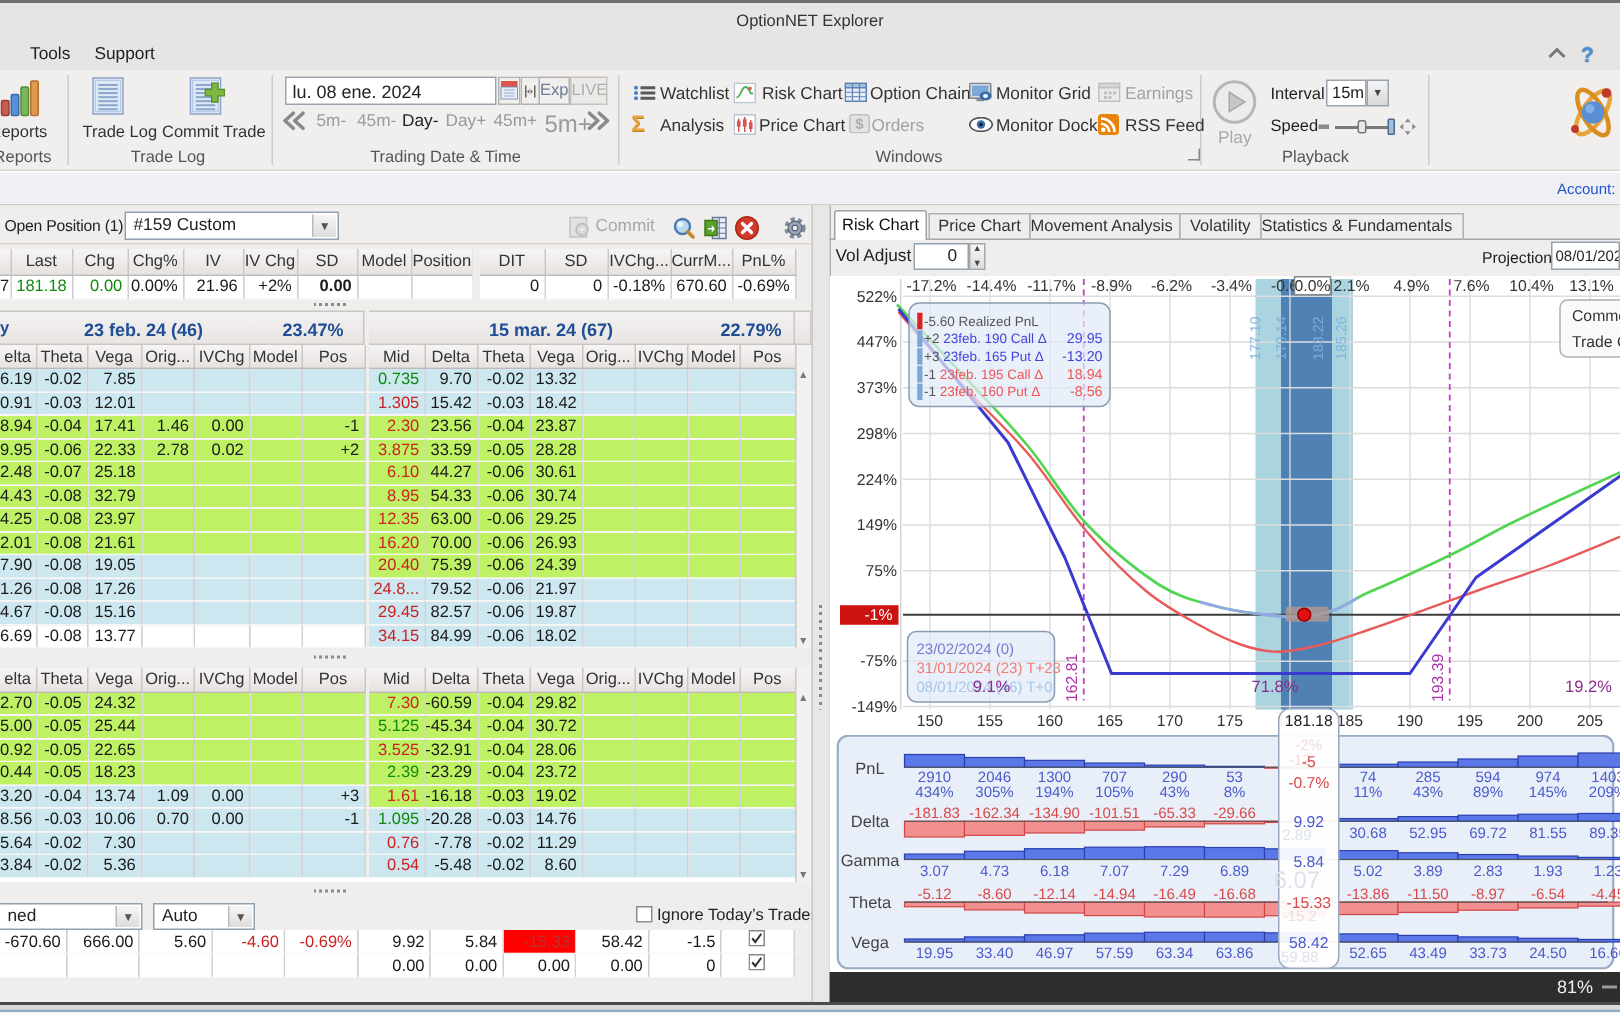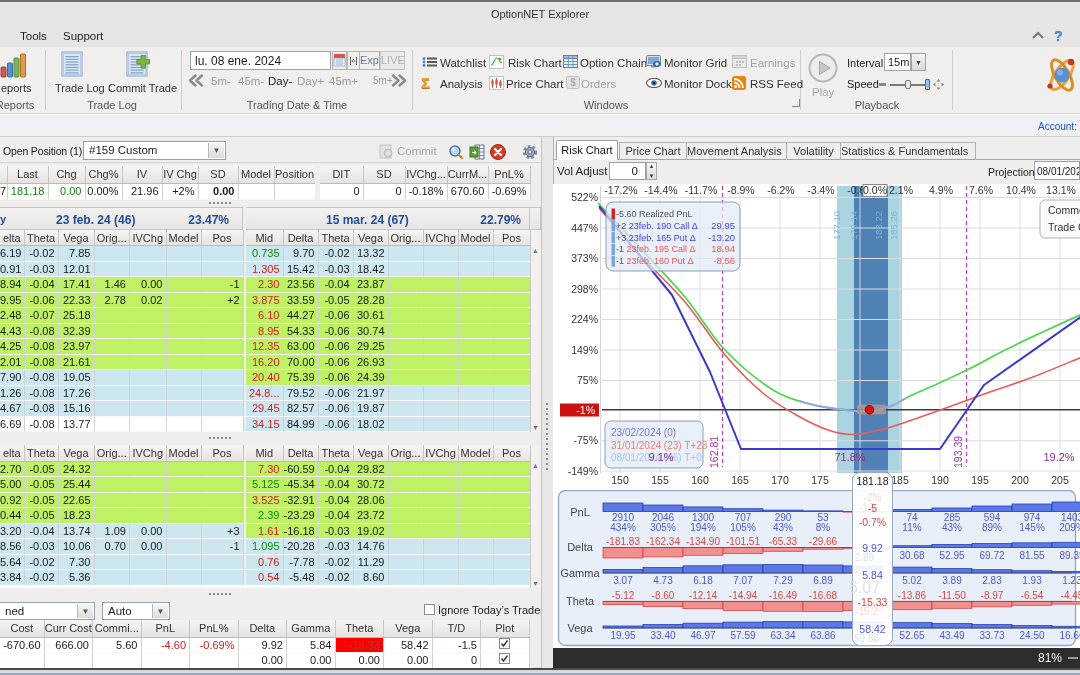--- a/index.html
+++ b/index.html
@@ -97,21 +97,21 @@
 <path d="M7.5 1.5 L2 6.5 L7.5 11.5 M14 1.5 L8.5 6.5 L14 11.5" stroke="#8a8a8a" stroke-width="2.4" fill="none" stroke-linecap="round" stroke-linejoin="round"></path>
     </svg>
 <svg class="abs" style="left:391px;top:74px" width="16" height="13">
 <path d="M8.5 1.5 L14 6.5 L8.5 11.5 M2 1.5 L7.5 6.5 L2 11.5" stroke="#8a8a8a" stroke-width="2.4" fill="none" stroke-linecap="round" stroke-linejoin="round"></path>
     </svg>
 <div class="abs" style="left:211px;top:75px;font-size:11.5px;color:#9a9a9a">5m-</div>
 <div class="abs" style="left:238px;top:75px;font-size:11.5px;color:#9a9a9a">45m-</div>
 <div class="abs" style="left:268px;top:75px;font-size:11.5px;color:#222">Day-</div>
 <div class="abs" style="left:297px;top:75px;font-size:11.5px;color:#9a9a9a">Day+</div>
 <div class="abs" style="left:329px;top:75px;font-size:11.5px;color:#9a9a9a">45m+</div>
-<div class="abs" style="left:373px;top:75px;font-size:10px;color:#9a9a9a">5m+</div>
+<div class="abs" style="left:363px;top:75px;font-size:16px;color:#9a9a9a">5m+</div>
 <svg class="abs" style="left:422px;top:56px" width="15" height="12">
 <circle cx="2" cy="2.5" r="1.4" fill="#4d82c8"></circle>
       <circle cx="2" cy="6" r="1.4" fill="#4d82c8"></circle>
       <circle cx="2" cy="9.5" r="1.4" fill="#4d82c8"></circle>
 <rect x="5" y="1.5" width="10" height="2" fill="#5a5a5a"></rect>
       <rect x="5" y="5" width="10" height="2" fill="#5a5a5a"></rect>
       <rect x="5" y="8.5" width="10" height="2" fill="#5a5a5a"></rect>
 </svg>
 <div class="abs" style="left:440px;top:57px;font-size:11.5px;color:#333">Watchlist</div>
 <svg class="abs" style="left:489px;top:55px" width="15" height="14">
@@ -374,21 +374,21 @@
             <td>-0.07</td>
             <td>25.18</td>
             <td></td>
             <td></td>
             <td></td>
             <td></td>
           </tr>
           <tr class="bl" style="height:15.5px">
             <td>4.43</td>
             <td>-0.08</td>
-            <td>32.39</td>
+            <td>32.79</td>
             <td></td>
             <td></td>
             <td></td>
             <td></td>
           </tr>
           <tr class="bl" style="height:15.5px">
             <td>4.25</td>
             <td>-0.08</td>
             <td>23.97</td>
             <td></td>
@@ -824,33 +824,20 @@
           <col style="width:48.5px">
           <col style="width:48.5px">
           <col style="width:48.5px">
           <col style="width:48.5px">
           <col style="width:48.5px">
           <col style="width:48.5px">
           <col style="width:48.5px">
           <col style="width:48.5px">
         </colgroup>
         <tbody>
-          <tr style="height:17px">
-            <th>Cost</th>
-            <th>Curr Cost</th>
-            <th>Commi...</th>
-            <th>PnL</th>
-            <th>PnL%</th>
-            <th>Delta</th>
-            <th>Gamma</th>
-            <th>Theta</th>
-            <th>Vega</th>
-            <th>T/D</th>
-            <th>Plot</th>
-          </tr>
           <tr class="wh" style="height:15.5px">
             <td>-670.60</td>
             <td>666.00</td>
             <td>5.60</td>
             <td class="red">-4.60</td>
             <td class="red">-0.69%</td>
             <td>9.92</td>
             <td>5.84</td>
             <td class="theta-red">-15.33</td>
             <td>58.42</td>

